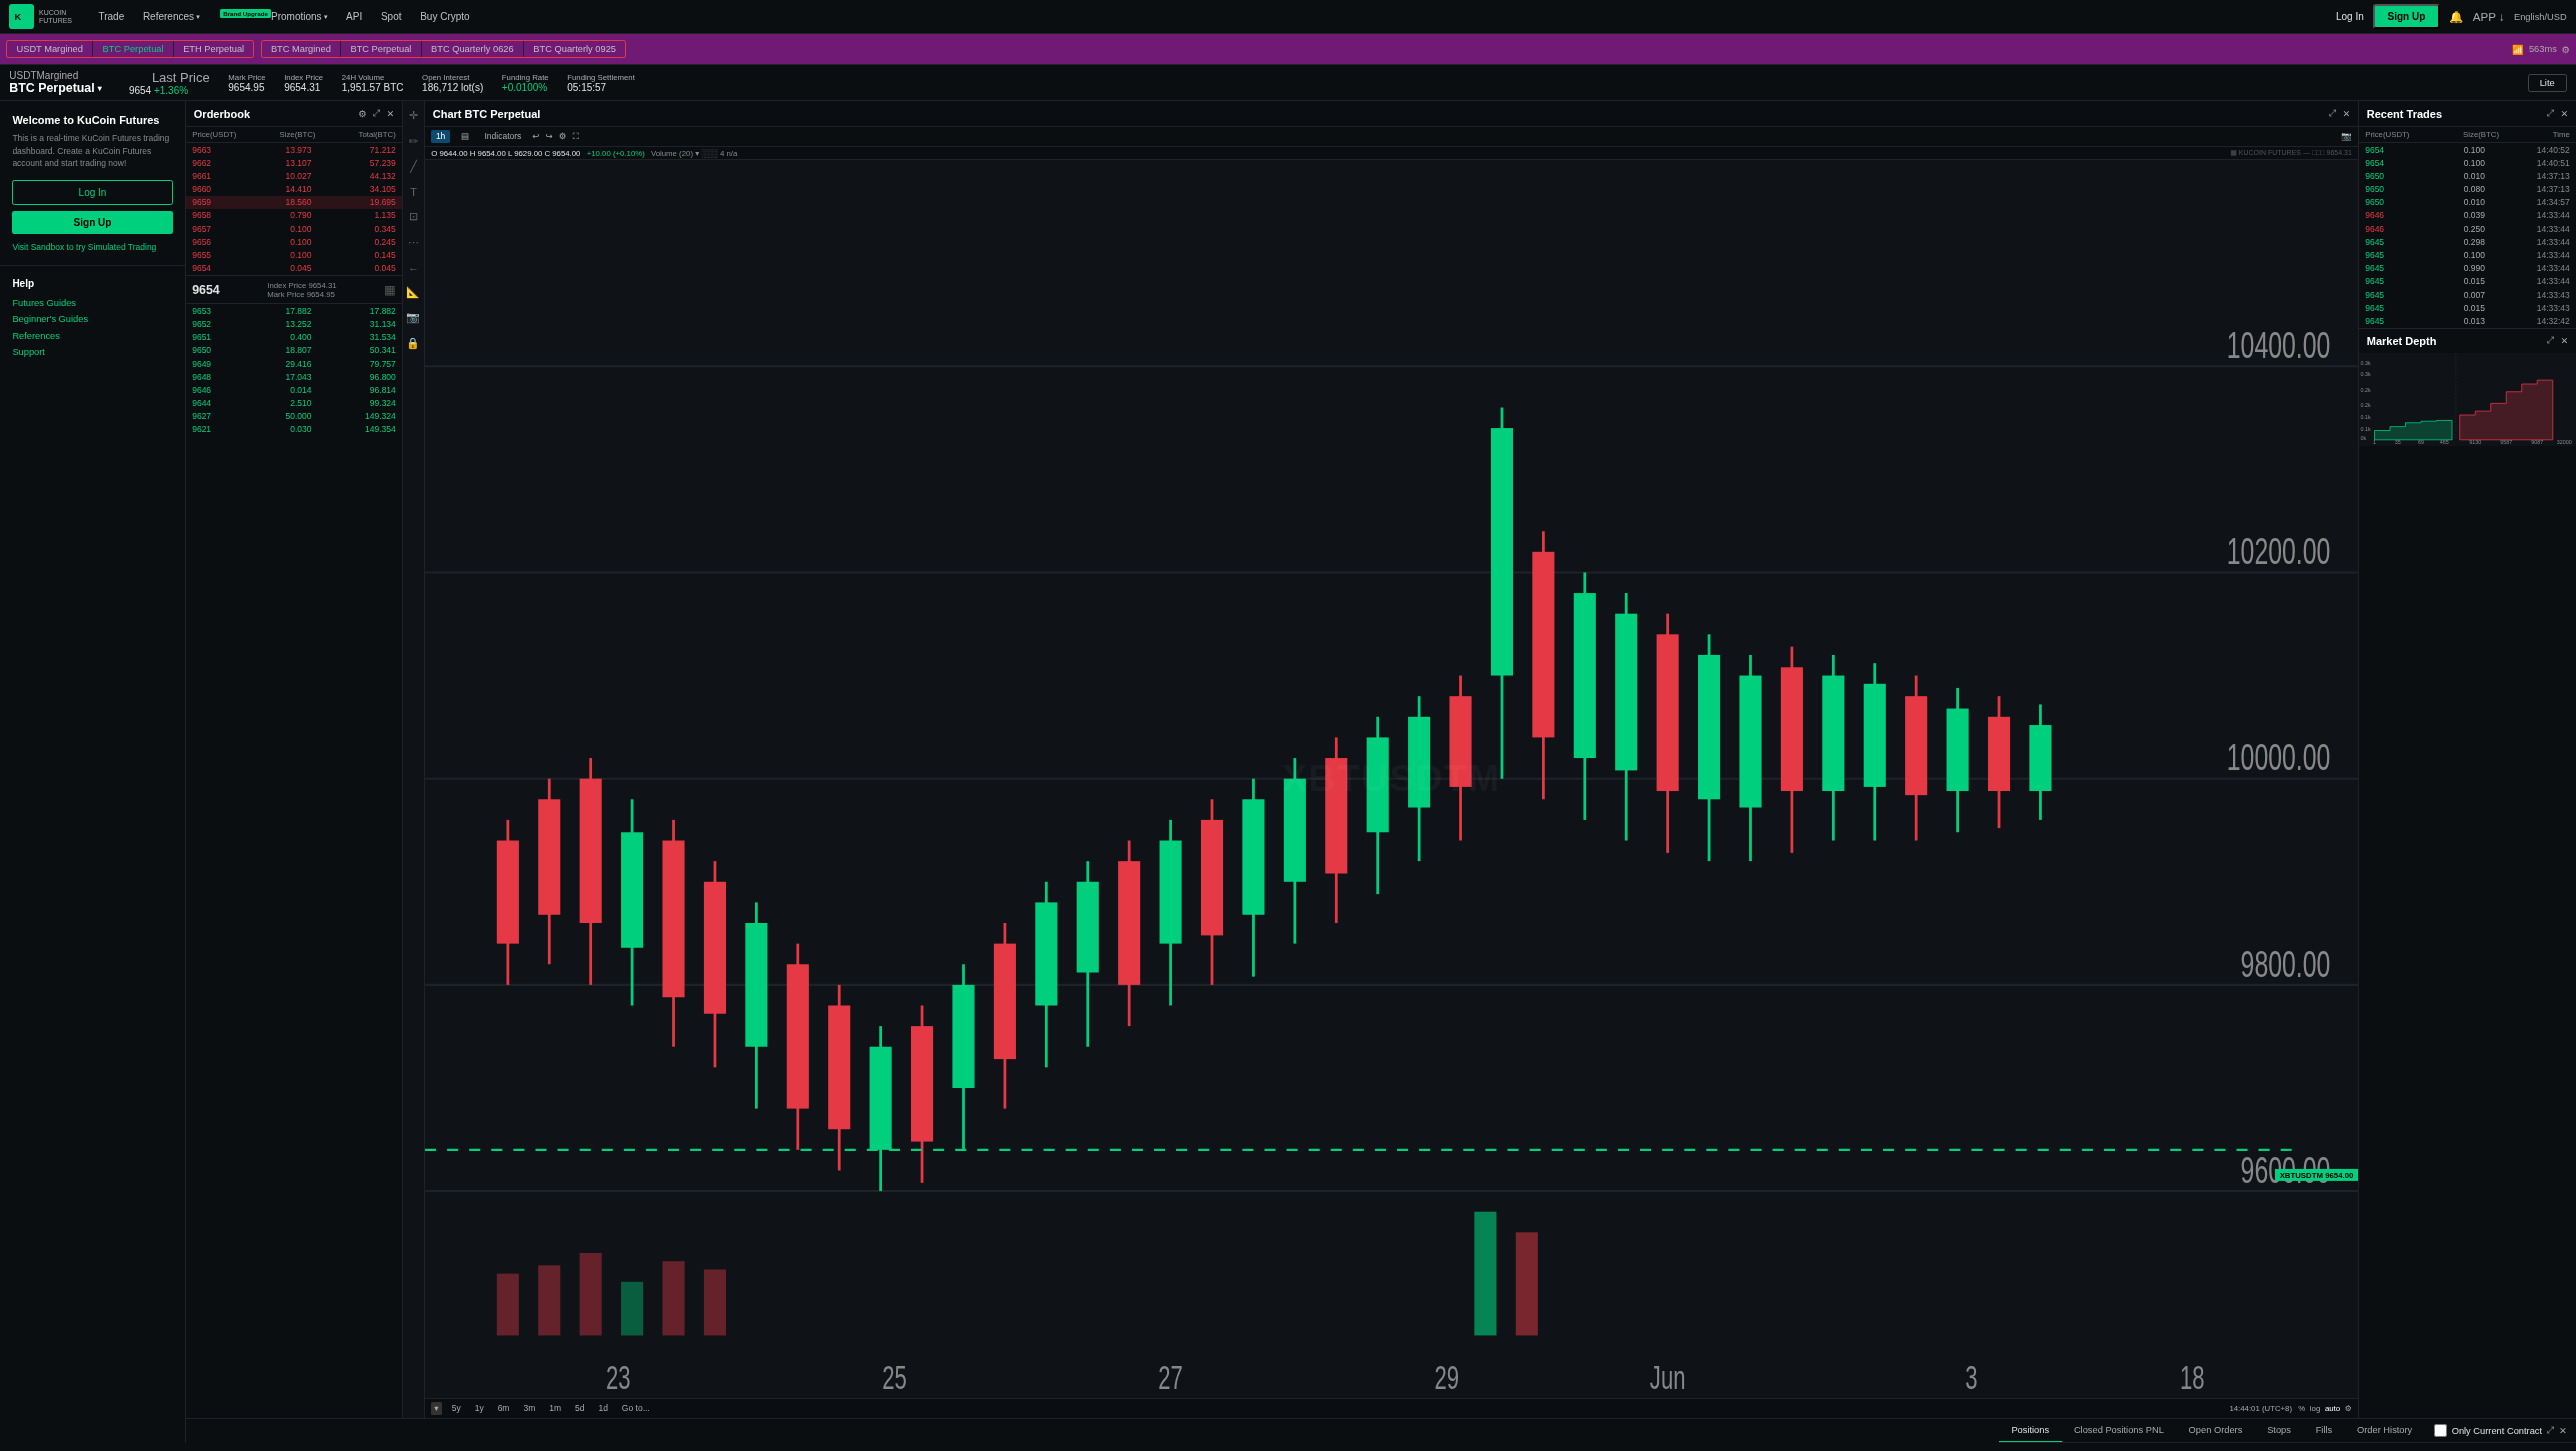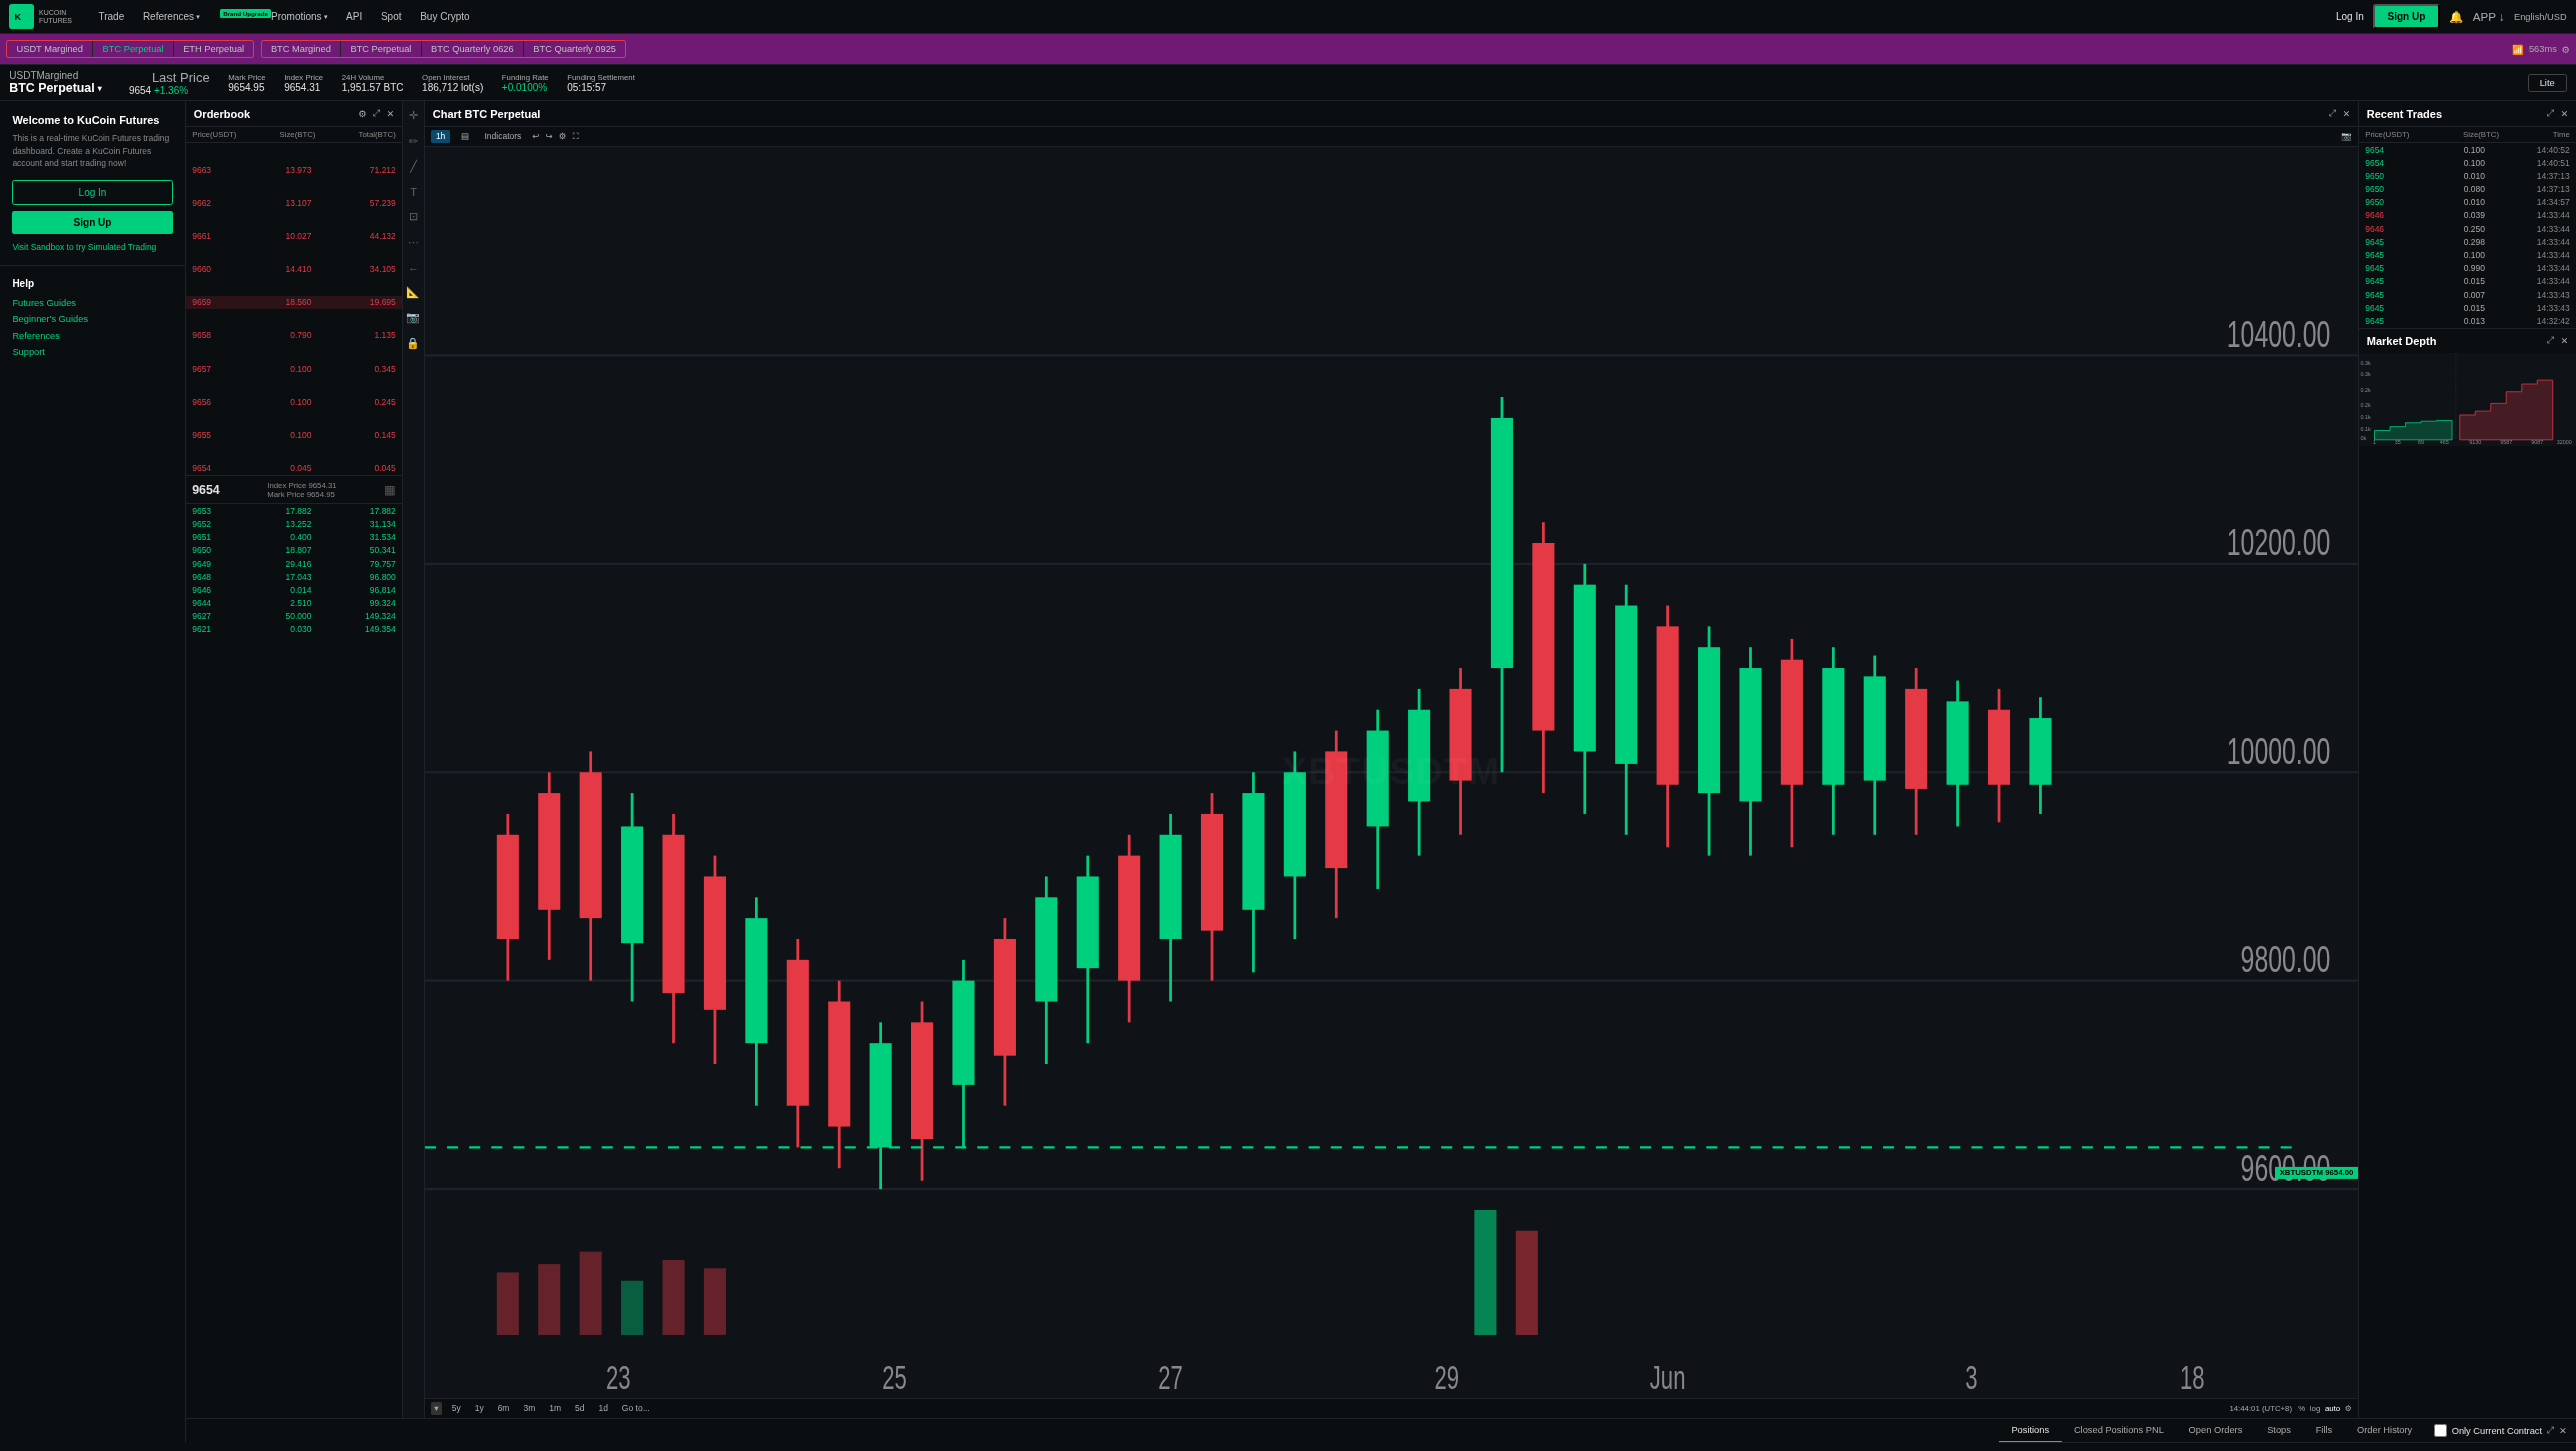--- a/index.html
+++ b/index.html
@@ -43,21 +43,21 @@
     .content-area { flex: 1; display: flex; flex-direction: column; overflow: hidden; }
     .content-row { display: flex; flex: 1; overflow: hidden; }
     
     
     .orderbook-panel { width: 217px; min-width: 217px; border-right: 0.8px solid #1e2329; display: flex; flex-direction: column; }
     .panel-header { display: flex; align-items: center; justify-content: space-between; padding: 6.2px 7.8px; border-bottom: 0.8px solid #1e2329; }
     .panel-title { font-size: 11px; font-weight: 600; color: #fff; }
     .panel-icons { display: flex; gap: 6.2px; color: #aaa; cursor: pointer; }
     .ob-col-headers { display: flex; justify-content: space-between; padding: 3.1px 6.2px; font-size: 7.8px; color: #888; border-bottom: 0.8px solid #1e2329; }
     .ob-row { display: flex; justify-content: space-between; padding: 1.6px 6.2px; font-size: 8.5px; position: relative; }
-    .ob-row.sell { color: #e63946; margin-top: 20px; }
+    .ob-row.sell { color: #e63946; }
     .ob-row.buy { color: #00d07d; }
     .ob-row .price { width: 35px; }
     .ob-row .size { width: 43px; text-align: right; }
     .ob-row .total { width: 43px; text-align: right; }
     .ob-highlight { background: rgba(230,57,70,0.15); }
     .ob-mid { display: flex; align-items: center; justify-content: space-between; padding: 4.7px 6.2px; border-top: 0.8px solid #1e2329; border-bottom: 0.8px solid #1e2329; }
     .ob-mid-price { font-size: 12.4px; font-weight: 700; color: #e0e0e0; }
     
     
     .chart-panel { flex: 1; display: flex; flex-direction: column; border-right: 0.8px solid #1e2329; }
@@ -403,20 +403,26 @@
           </div>
           <div class="chart-toolbar">
             <span class="chart-toolbar-btn" style="color:#fff;background:#0c4a6e;">1h</span>
             <span class="chart-toolbar-btn">▤</span>
             <span class="chart-toolbar-btn">Indicators</span>
             <span>↩</span>
             <span>↪</span>
             <span>⚙</span>
             <span>⛶</span>
             <span style="margin-left:auto;">📷</span>
+          </div>
+          <div class="chart-info-bar">
+            <span class="price-info">O 9644.00  H 9654.00  L 9629.00  C 9654.00</span>
+            <span class="price-change-pos">+10.00 (+0.10%)</span>
+            <span style="color:#888;">Volume (20) ▾ ░░░ 4 n/a</span>
+            <span style="color:#555;margin-left:auto;font-size:7px;">▦ KUCOIN FUTURES — □□□ 9654.31</span>
           </div>
 
           <div class="chart-body" style="flex:1;position:relative;overflow:hidden;">
             <div class="chart-watermark">XBTUSDTM</div>
             
             <svg class="chart-svg" viewBox="0 0 700 300" preserveAspectRatio="none" style="font-size:12px">
 
               <line x1="0" y1="50" x2="700" y2="50" stroke="#1e2329" stroke-width="0.5"></line>
               <line x1="0" y1="100" x2="700" y2="100" stroke="#1e2329" stroke-width="0.5"></line>
               <line x1="0" y1="150" x2="700" y2="150" stroke="#1e2329" stroke-width="0.5"></line>

